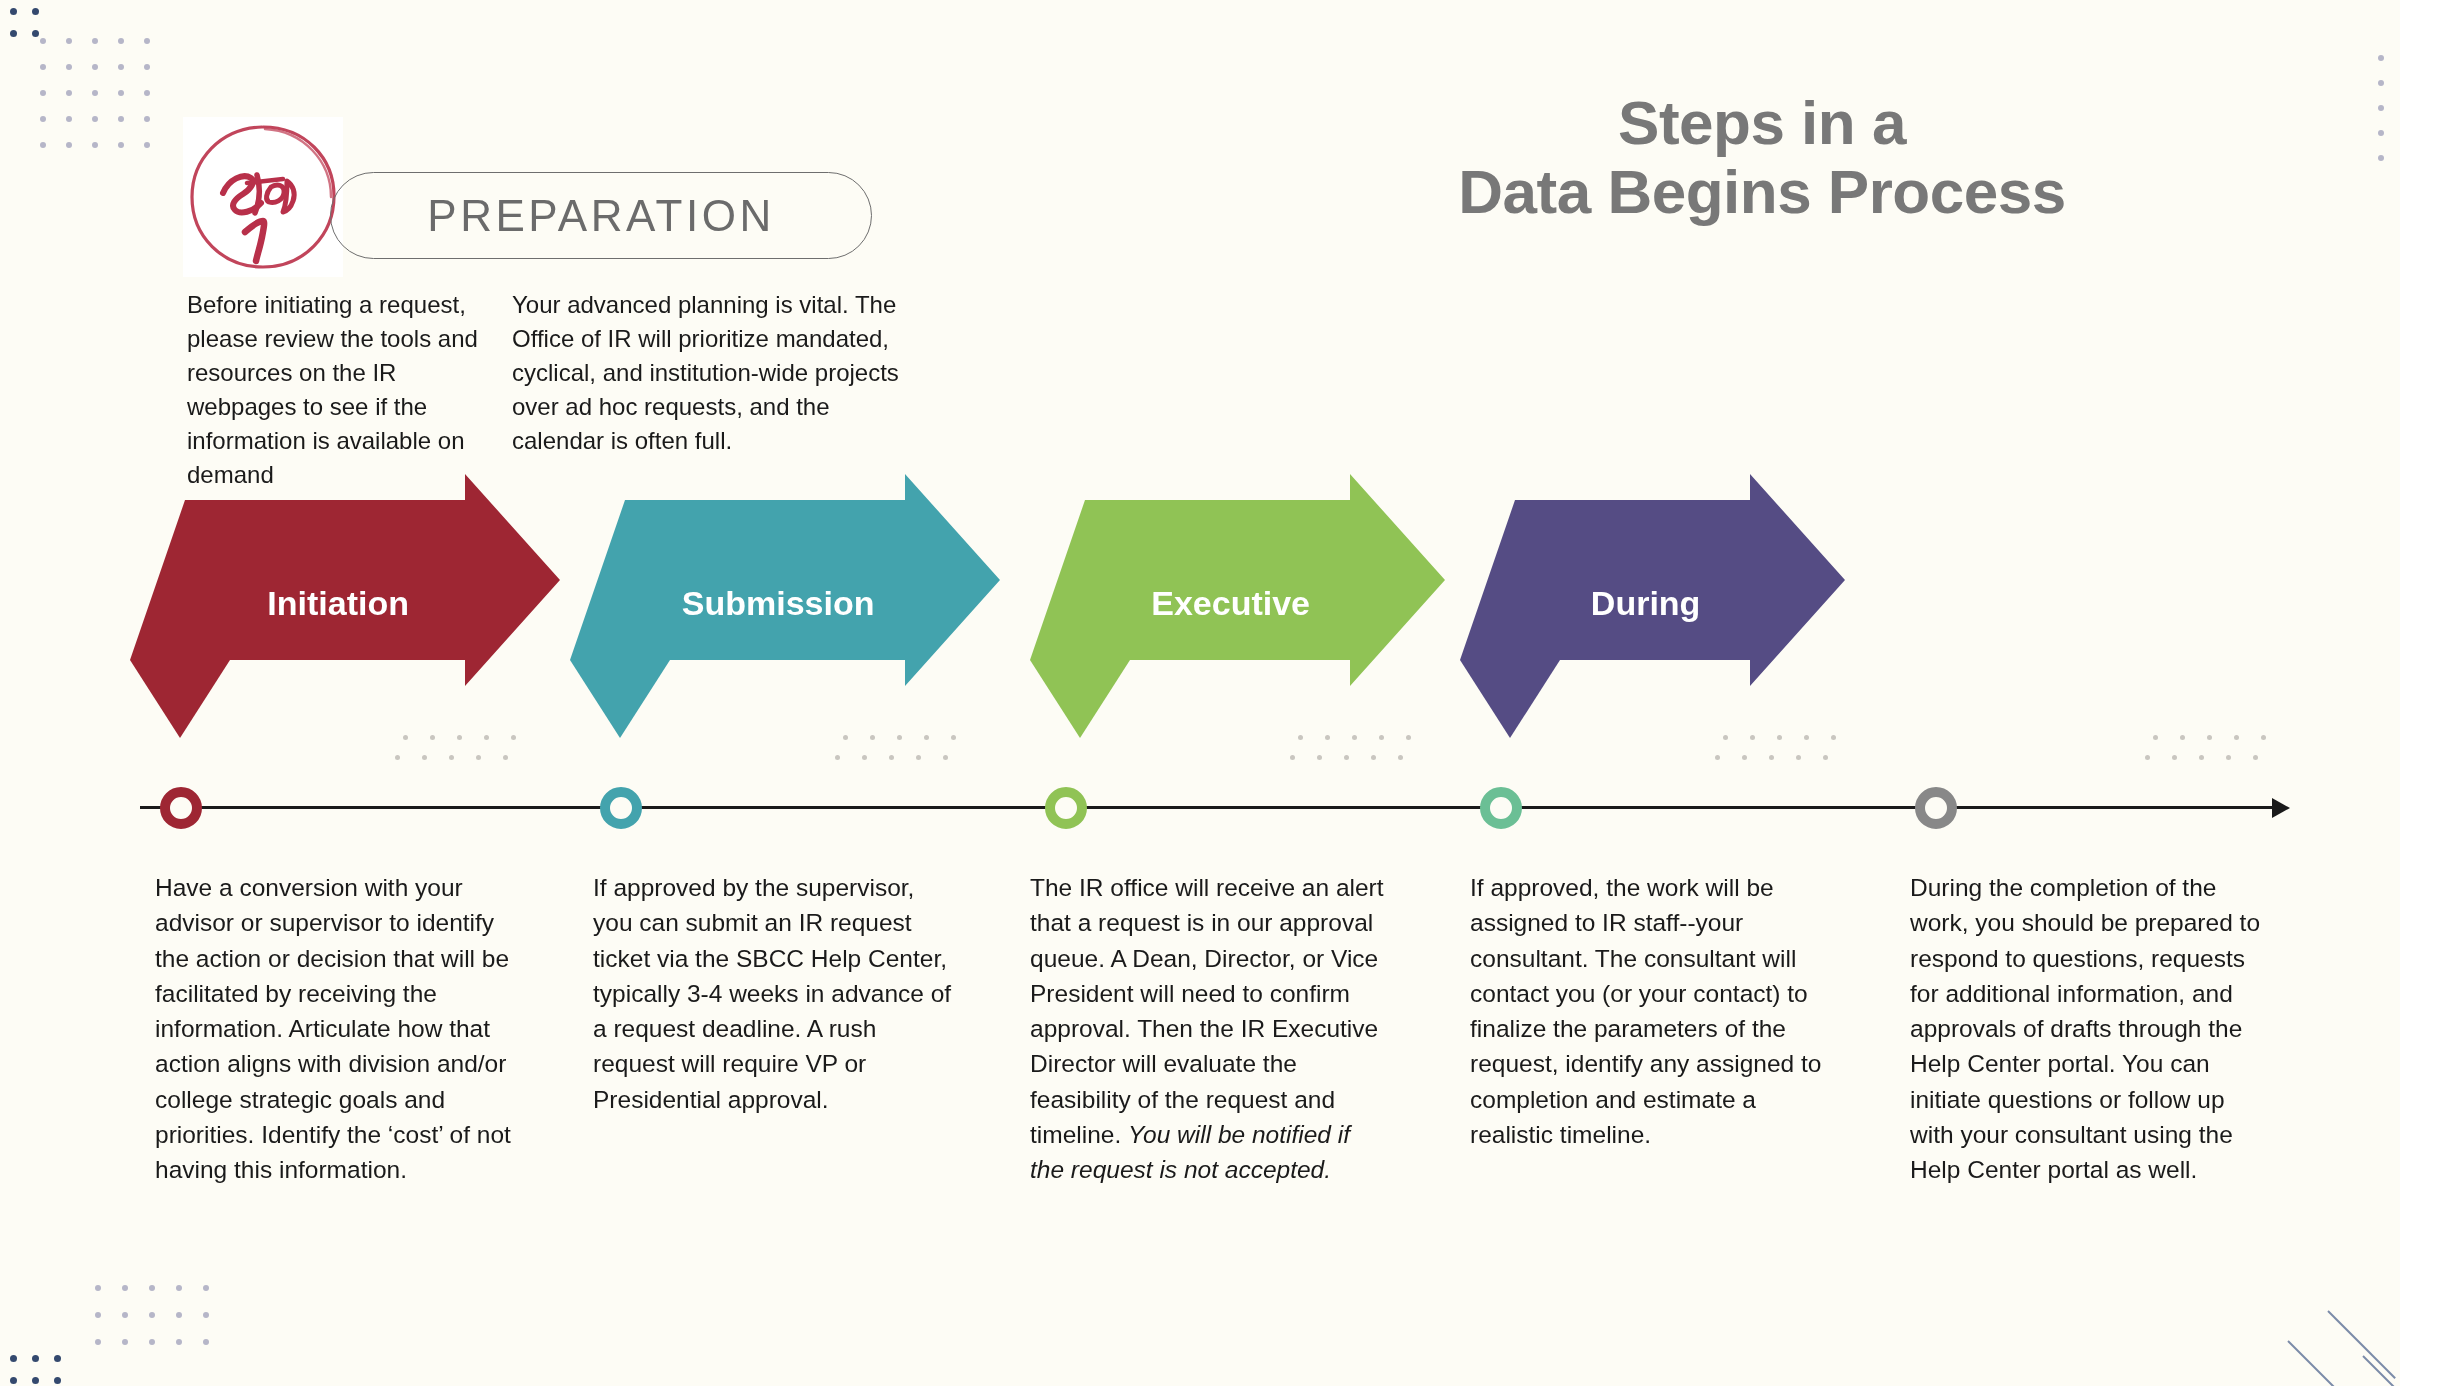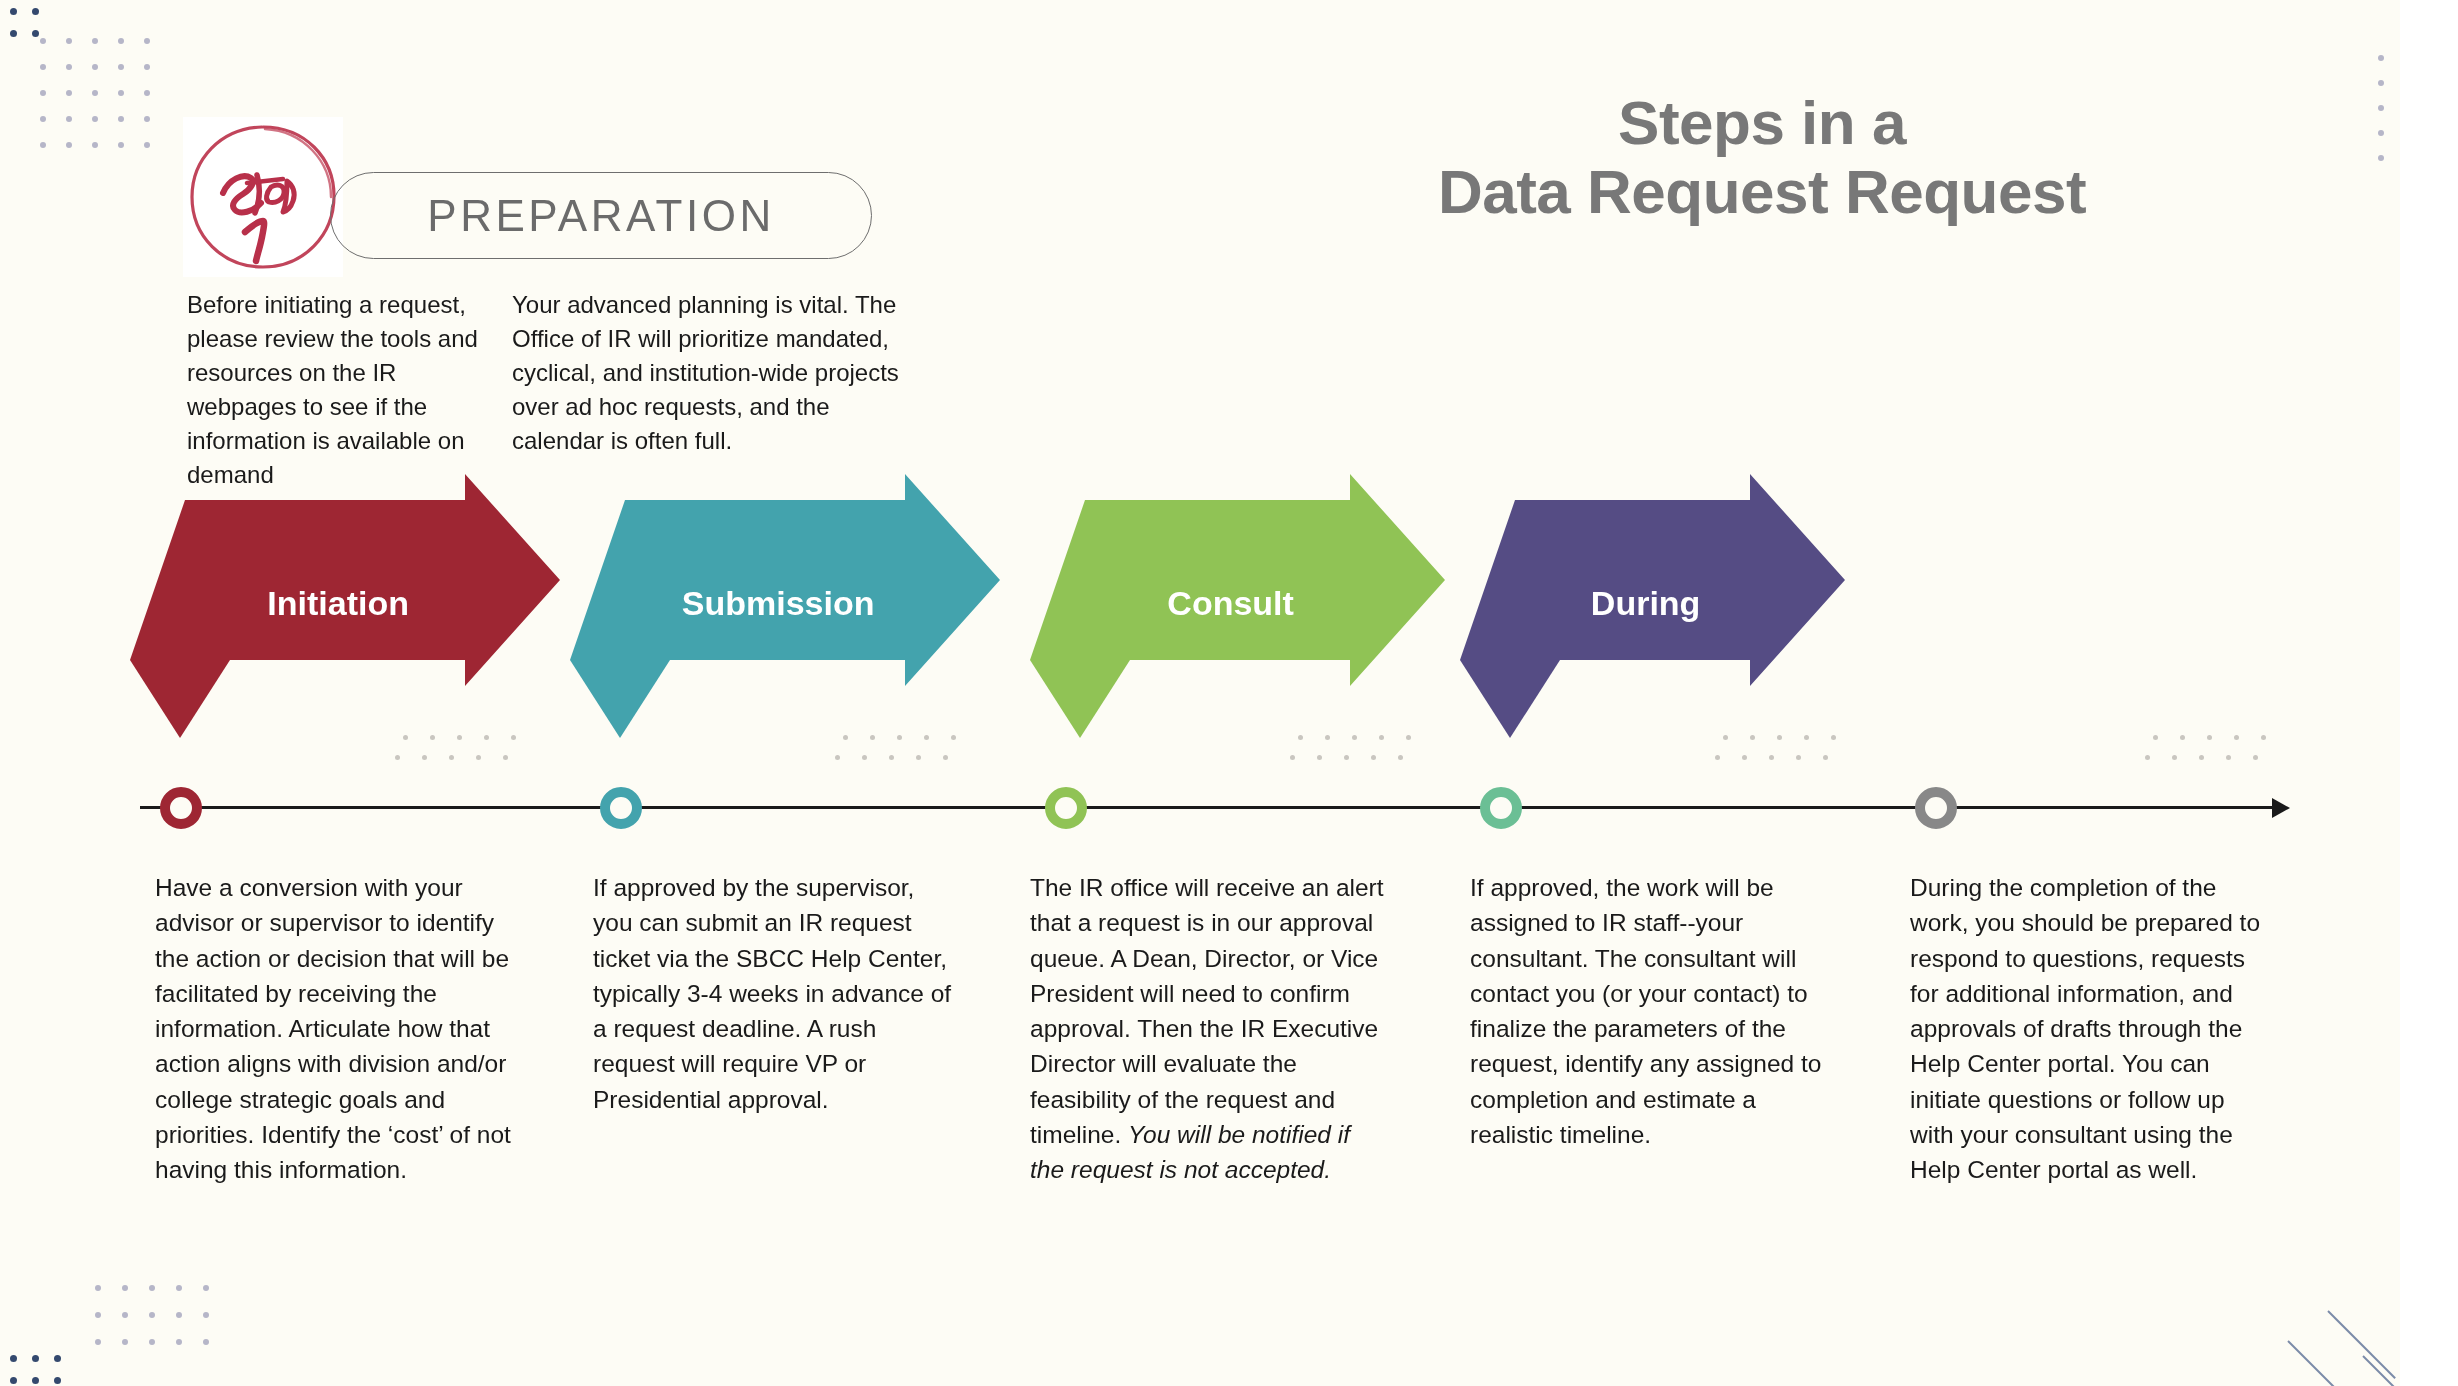--- a/index.html
+++ b/index.html
@@ -241,21 +241,21 @@
     </div>
   <div class="diag-lines" id="diag-br" style="left:2268px;top:1280px;width:200px;height:110px;">
       <div class="dl" style="left: 60px; top: 30px; width: 95px; background: rgb(123, 139, 168); transform: rotate(45deg);"></div>
       <div class="dl" style="left: 20px; top: 60px; width: 150px; background: rgb(123, 139, 168); transform: rotate(45deg);"></div>
       <div class="dl" style="left: 95px; top: 75px; width: 120px; background: rgb(123, 139, 168); transform: rotate(45deg);"></div>
       <div class="dl" style="left: 150px; top: 95px; width: 95px; background: rgb(123, 139, 168); transform: rotate(45deg);"></div>
     </div>
 
   <div id="title">
     <span class="l1">Steps in a</span>
-    <span class="l2">Data Request Request</span>
+    <span class="l2">Data Begins Process</span>
   </div>
 
   <div id="step-badge">
     <svg width="160" height="160" viewBox="0 0 160 160" aria-hidden="true">
       <path d="M80 10 C 122 10 151 41 151 79 C 151 118 121 150 80 150 C 39 150 9 119 9 80 C 9 42 38 11 79 10" fill="none" stroke="#c1455b" stroke-width="3.2" stroke-linecap="round"></path>
       <path d="M82 12 C 120 14 148 44 148 80" fill="none" stroke="#c1455b" stroke-width="2.4" stroke-linecap="round" opacity="0.75"></path>
       <g fill="none" stroke="#b8304a" stroke-linecap="round" stroke-linejoin="round">
         <path d="M40 76 C 46 62 60 56 68 61 C 73 64 68 72 60 77 C 52 82 47 88 52 93 C 57 98 70 95 78 86" stroke-width="6"></path>
         <path d="M74 58 C 78 72 76 86 72 96" stroke-width="5.5"></path>
         <path d="M64 66 L 100 62" stroke-width="4.5"></path>
@@ -286,21 +286,21 @@
           <path d="M 55 0 L 335 0 L 335 -26 L 430 80 L 335 186 L 335 160 L 0 160 Z" fill="#9e2633"></path>
           <path d="M 0 160 L 100 160 L 50 238 Z" fill="#9e2633"></path>
         </svg>
         <div class="arrow-label" style="width: 377.75px; left: 19.25px;">Initiation</div>
       </div>
       <div class="arrow-unit" style="left: 1030px; width: 415px;">
         <svg width="415" height="238" viewBox="0 0 415 238">
           <path d="M 55 0 L 320 0 L 320 -26 L 415 80 L 320 186 L 320 160 L 0 160 Z" fill="#90c355"></path>
           <path d="M 0 160 L 100 160 L 50 238 Z" fill="#90c355"></path>
         </svg>
-        <div class="arrow-label" style="width: 362.75px; left: 19.25px;">Consult</div>
+        <div class="arrow-label" style="width: 362.75px; left: 19.25px;">Executive</div>
       </div>
       <div class="arrow-unit" style="left: 1460px; width: 385px;">
         <svg width="385" height="238" viewBox="0 0 385 238">
           <path d="M 55 0 L 290 0 L 290 -26 L 385 80 L 290 186 L 290 160 L 0 160 Z" fill="#554c84"></path>
           <path d="M 0 160 L 100 160 L 50 238 Z" fill="#554c84"></path>
         </svg>
         <div class="arrow-label" style="width: 332.75px; left: 19.25px;">During</div>
       </div>
       <div class="filler" style="left: 395px; top: 235px; width: 130px; height: 30px;">
         <div class="dot" style="left: 8px; top: 0px; background: rgb(201, 198, 192);"></div>

